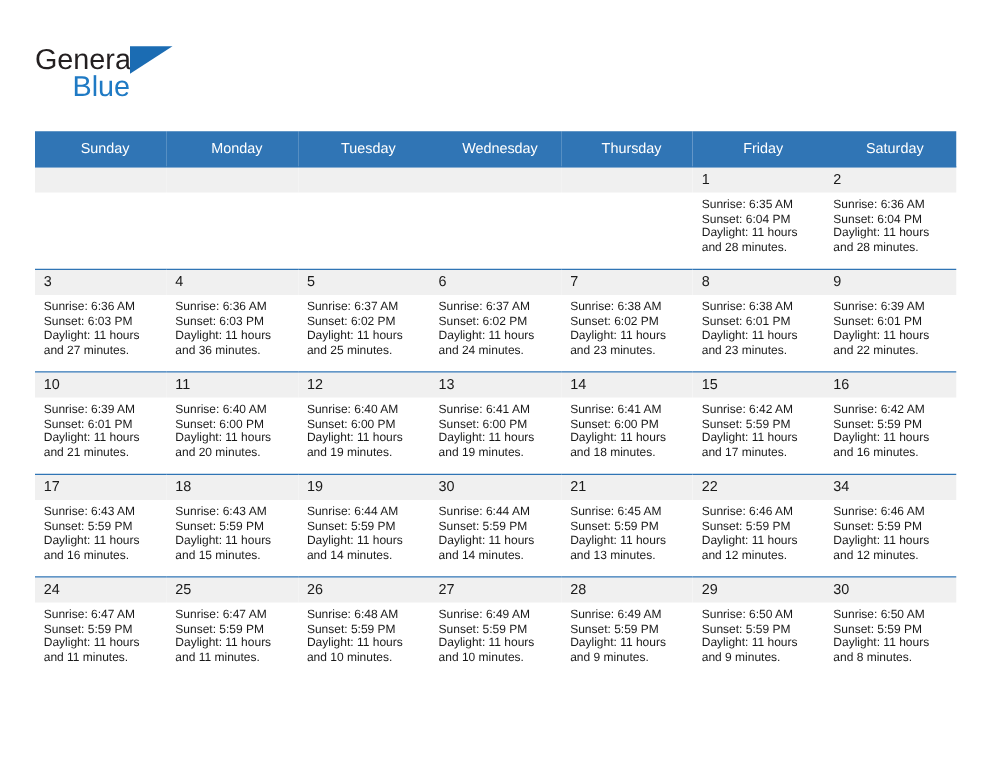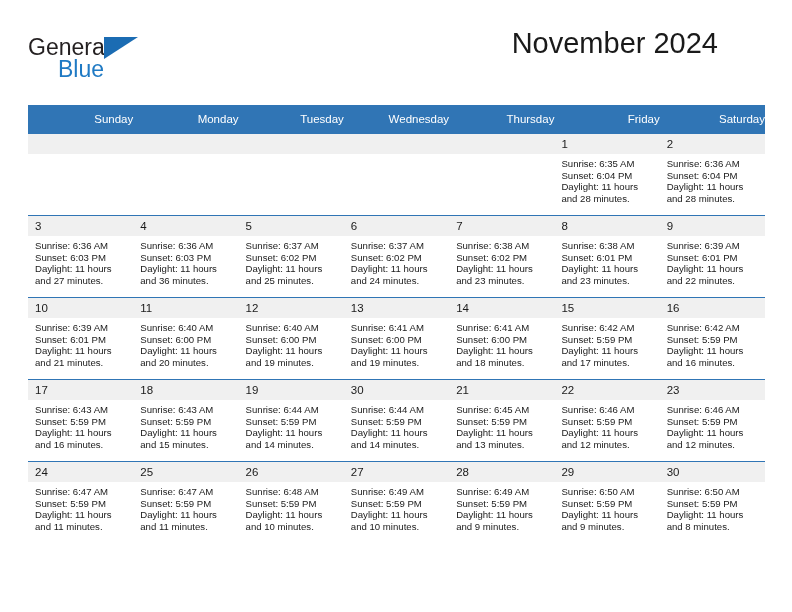--- a/index.html
+++ b/index.html
@@ -87,21 +87,21 @@
     top: 105px;
     width: 737px;
     border-collapse: collapse;
     table-layout: fixed;
   }
   .calendar th {
     background: #3075b5;
     color: #ffffff;
     font-size: 11.5px;
     font-weight: normal;
-    text-align: right;
+    text-align: center;
     padding: 5px 0 5px 7px;
     height: 18px;
     border: none;
   }
   .calendar td {
     vertical-align: top;
     padding: 0;
     border-top: 1px solid #3075b5;
     background: #ffffff;
     height: 81px;
@@ -134,21 +134,20 @@
 
   <div class="masthead">
 
     <div class="logo">
       <span class="logo-general">General</span>
       <span class="logo-tri" style="border-left-color: rgb(27, 108, 179);"></span>
       <span class="logo-blue">Blue</span>
     </div>
 
     <div class="title-block">
-      <div class="cal-title">November 2024</div>
     </div>
 
   </div>
 
   <table class="calendar">
     <thead>
       <tr>
         <th style="background: rgb(48, 117, 181);">Sunday</th>
         <th style="background: rgb(48, 117, 181);">Monday</th>
         <th style="background: rgb(48, 117, 181);">Tuesday</th>
@@ -373,21 +372,21 @@
           <td style="border-top: 1px solid rgb(48, 117, 181);">
             <div class="daynum" style="background: rgb(240, 240, 240);">22</div>
             <div class="cellbody">
               <div>Sunrise: 6:46 AM</div>
               <div>Sunset: 5:59 PM</div>
               <div>Daylight: 11 hours</div>
               <div>and 12 minutes.</div>
             </div>
           </td>
           <td style="border-top: 1px solid rgb(48, 117, 181);">
-            <div class="daynum" style="background: rgb(240, 240, 240);">23</div>
+            <div class="daynum" style="background: rgb(240, 240, 240);">34</div>
             <div class="cellbody">
               <div>Sunrise: 6:46 AM</div>
               <div>Sunset: 5:59 PM</div>
               <div>Daylight: 11 hours</div>
               <div>and 12 minutes.</div>
             </div>
           </td>
         </tr>
         <tr class="week">
           <td style="border-top: 1px solid rgb(48, 117, 181);">

